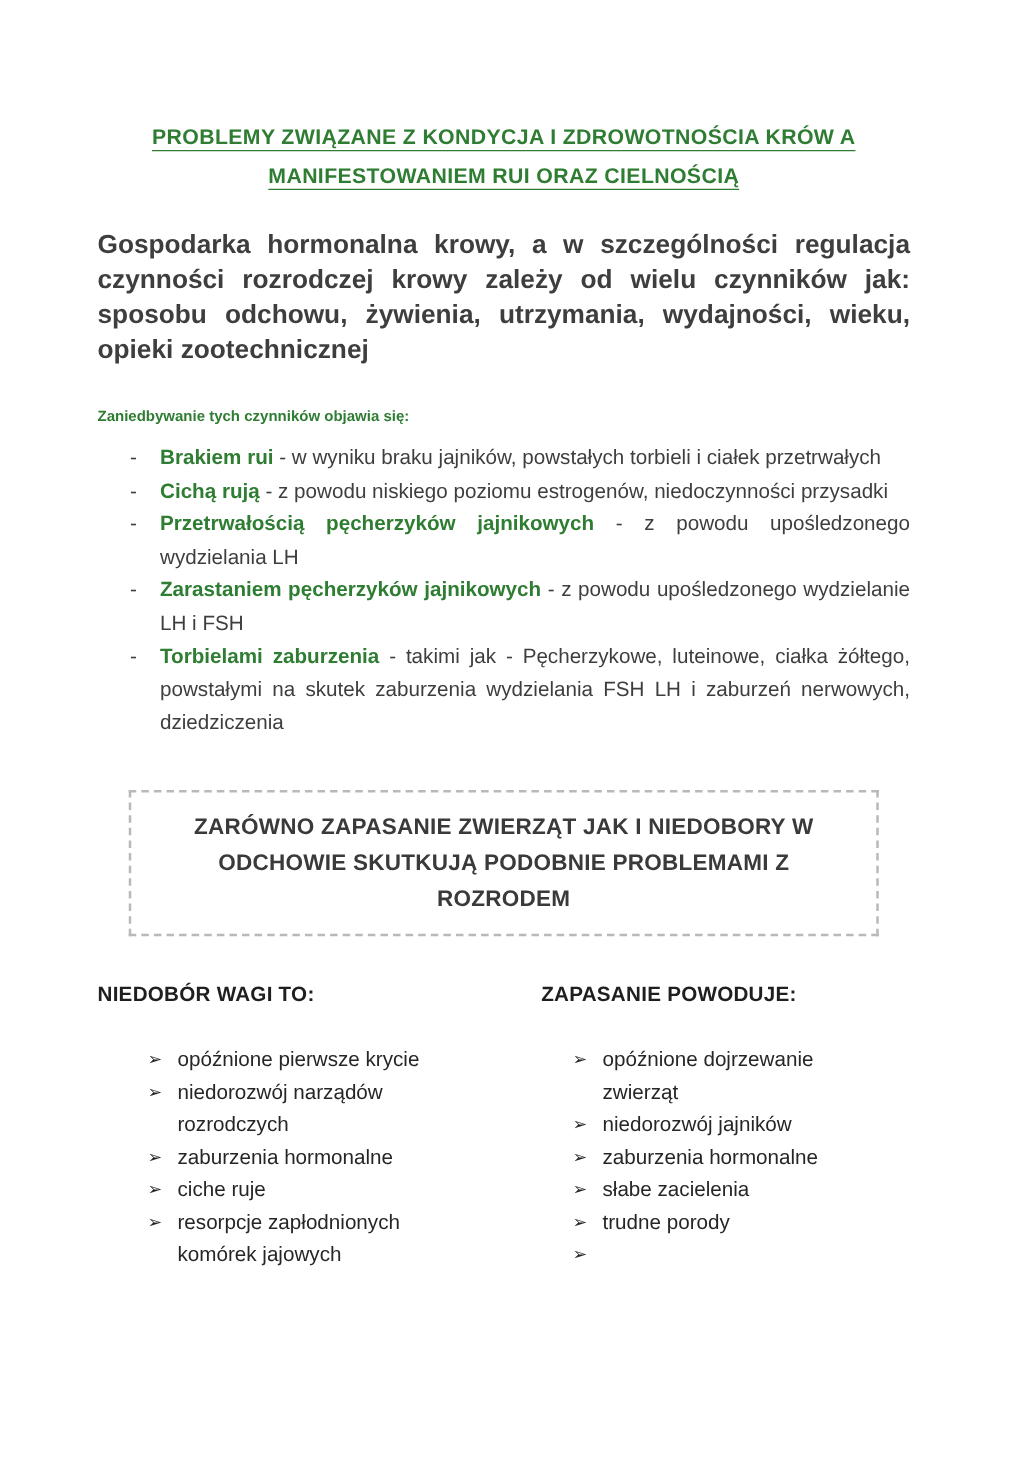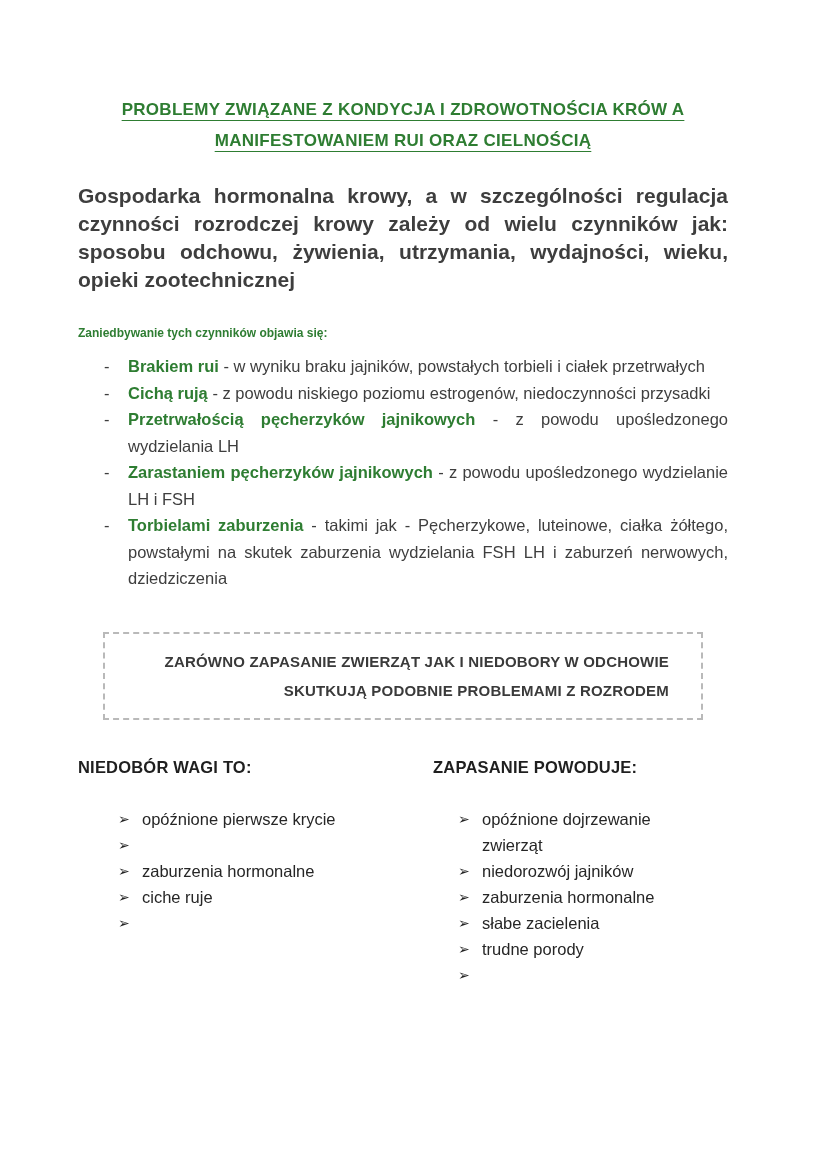--- a/index.html
+++ b/index.html
@@ -48,22 +48,22 @@
   .dash-bullet { flex: 0 0 50px; padding-left: 26px; box-sizing: border-box; }
   .li-text { flex: 1; text-align: justify; }
   .term { color: var(--green, #2e7d32); font-weight: 700; }
 
   .callout {
     margin: 40px auto 0 auto;
     width: 600px;
     box-sizing: border-box;
     border: 2px dashed var(--border, #b9b9b9);
     padding: 13px 32px;
-    text-align: right;
-    font-size: 15px;
+    text-align: center;
+    font-size: 18px;
     font-weight: 700;
     line-height: 29px;
     color: #3a3a3a;
     letter-spacing: .2px;
   }
 
   .cols { display: flex; margin-top: 36px; }
   .col-left { flex: 0 0 355px; }
   .col-right { flex: 1; }
   .col-heading {
@@ -126,31 +126,33 @@
 
     <div class="col-left">
       <div class="col-heading">NIEDOBÓR WAGI TO:</div>
       <ul class="col-list">
         <li class="col-item">
           <span class="arrow-bullet">➢</span>
           <span class="item-text">opóźnione pierwsze krycie</span>
         </li>
         <li class="col-item">
           <span class="arrow-bullet">➢</span>
+          <span class="item-text">niedorozwój narządów rozrodczych</span>
         </li>
         <li class="col-item">
           <span class="arrow-bullet">➢</span>
           <span class="item-text">zaburzenia hormonalne</span>
         </li>
         <li class="col-item">
           <span class="arrow-bullet">➢</span>
           <span class="item-text">ciche ruje</span>
         </li>
         <li class="col-item">
           <span class="arrow-bullet">➢</span>
+          <span class="item-text">resorpcje zapłodnionych komórek jajowych</span>
         </li>
       </ul>
     </div>
 
     <div class="col-right">
       <div class="col-heading">ZAPASANIE POWODUJE:</div>
       <ul class="col-list">
         <li class="col-item">
           <span class="arrow-bullet">➢</span>
           <span class="item-text">opóźnione dojrzewanie zwierząt</span>

